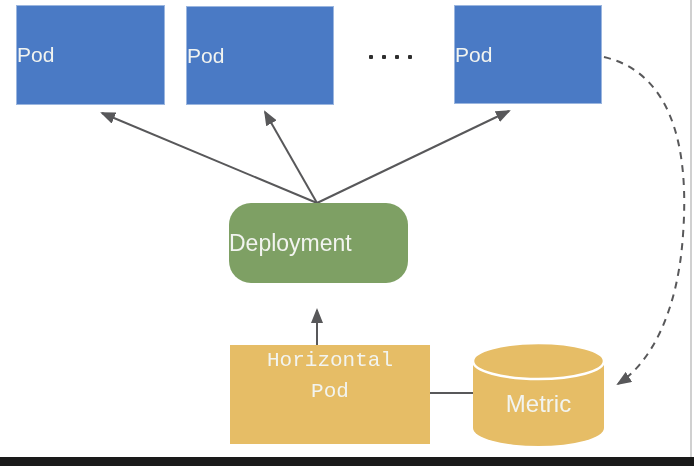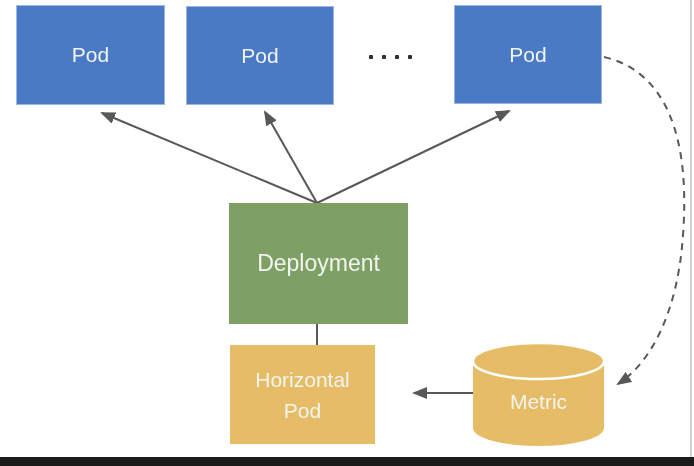--- a/index.html
+++ b/index.html
@@ -31,21 +31,20 @@
   .cyl-body { fill: var(--gold-fill, #e6bd66); }
   .cyl-top {
     fill: var(--gold-fill, #e6bd66);
     stroke: #ffffff;
     stroke-width: 2.5;
   }
   .node {
     position: absolute;
     display: flex;
     align-items: center;
-    justify-content: center;
     color: var(--node-text, #f2f4f0);
     font-size: 21px;
     text-align: center;
     box-sizing: border-box;
   }
   .pod {
     background: var(--pod-fill, #4a7ac5);
     border: 1px solid rgba(255,255,255,0.45);
   }
   .deployment {
@@ -58,21 +57,21 @@
     font-size: 21px;
     line-height: 31px;
   }
   .metric-label {
     position: absolute;
     left: 473px;
     top: 390px;
     width: 131px;
     text-align: center;
     color: var(--node-text, #f2f4f0);
-    font-size: 21px;
+    font-size: 24px;
   }
   .annotation {
     position: absolute;
     left: 438px;
     top: 167px;
     width: 164px;
     text-align: center;
     color: var(--annotation-text, #1e1e1e);
     font-size: 19px;
     font-weight: 500;
@@ -146,25 +145,25 @@
       <span></span>
       <span></span>
       <span></span>
     </div>
 
   <div class="node pod" style="left:454px; top:5px; width:148px; height:99px;">
     <span>Pod</span>
   </div>
 
 
-  <div class="node deployment" style="left:229px; top:203px; width:179px; height:121px;">
+  <div class="node deployment" style="left:229px; top:203px; width:179px; height:80px;border-radius:22px;">
     <span>Deployment</span>
   </div>
 
-  <div class="node hpa" style="left:230px; top:345px; width:145px; height:99px;">
+  <div class="node hpa" style="left:230px; top:345px; width:200px; height:99px;font-family:Liberation Mono, monospace;">
     <span>Horizontal</span>
     <span>Pod</span>
   </div>
 
   <div class="metric-label">Metric</div>
 
   <div class="right-edge"></div>
   <div class="bottom-bar"></div>
 
 </div>

